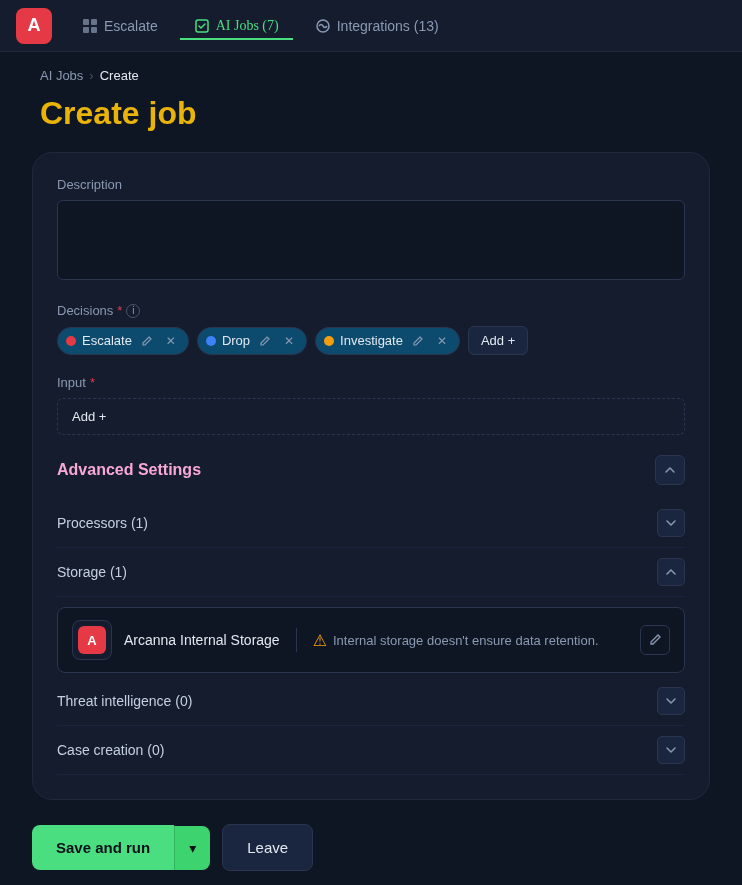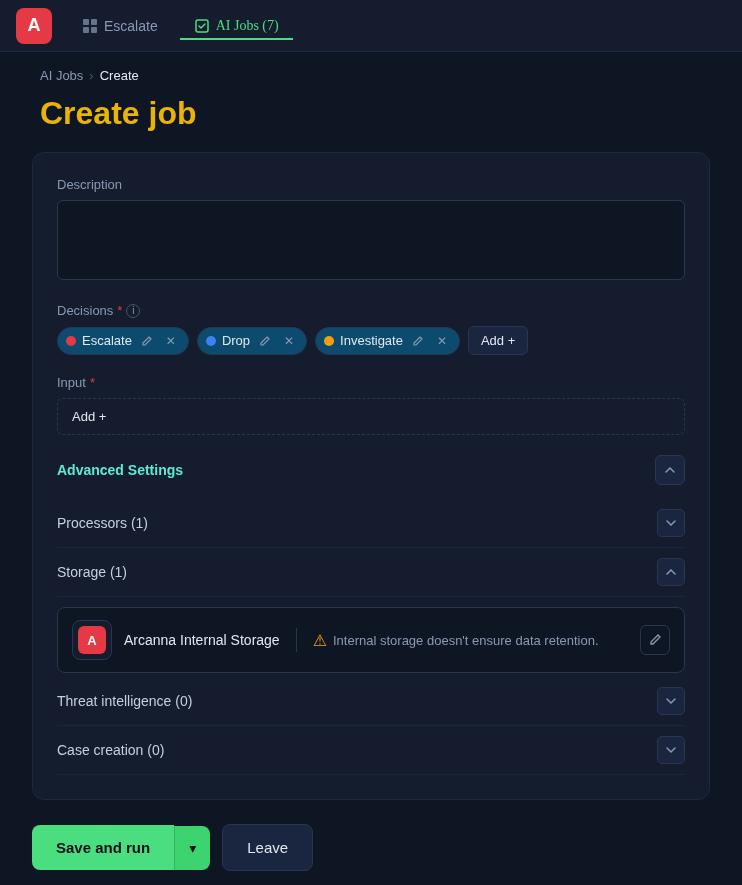--- a/index.html
+++ b/index.html
@@ -83,21 +83,21 @@
       padding: 4px 40px 20px;
       font-size: 32px;
       font-weight: 700;
       color: #eab308;
     }
 
     
     .card {
       margin: 0 32px;
       background: #141c2e;
-      border-radius: 12px;
+      border-radius: 20px;
       padding: 24px;
       border: 1px solid #1e2a3a;
     }
 
     
     .field-label {
       font-size: 13px;
       color: #8a99b3;
       margin-bottom: 8px;
       display: flex;
@@ -206,23 +206,23 @@
     }
 
     
     .advanced-header {
       display: flex;
       align-items: center;
       justify-content: space-between;
       margin-bottom: 14px;
     }
     .advanced-title {
-      font-size: 14px;
+      font-size: 16px;
       font-weight: 600;
-      color: #5eead4;
+      color: #f9a8d4;
     }
     .chevron-btn {
       width: 30px;
       height: 30px;
       border-radius: 6px;
       background: #1a2540;
       border: 1px solid #2a3650;
       display: flex;
       align-items: center;
       justify-content: center;
@@ -396,20 +396,29 @@
   <div class="nav-item active">
     <span class="nav-icon">
       <svg width="16" height="16" viewBox="0 0 16 16" fill="none">
         <rect x="2" y="2" width="12" height="12" rx="2" stroke="#4ade80" stroke-width="1.5" fill="none"></rect>
         <path d="M5 8 L7 10 L11 6" stroke="#4ade80" stroke-width="1.5" stroke-linecap="round"></path>
       </svg>
     </span>
     <span>AI Jobs (7)</span>
   </div>
 
+  <div class="nav-item">
+    <span class="nav-icon">
+      <svg width="16" height="16" viewBox="0 0 16 16" fill="none">
+        <circle cx="8" cy="8" r="6" stroke="currentColor" stroke-width="1.5" fill="none"></circle>
+        <path d="M4 8 Q6 5 8 8 Q10 11 12 8" stroke="currentColor" stroke-width="1.5" fill="none"></path>
+      </svg>
+    </span>
+    <span>Integrations (13)</span>
+  </div>
 </nav>
 
 <div class="breadcrumb">
   <a href="#">AI Jobs</a>
   <span class="breadcrumb-sep">›</span>
   <span class="breadcrumb-current">Create</span>
 </div>
 
 <h1 class="page-title">Create job</h1>
 

